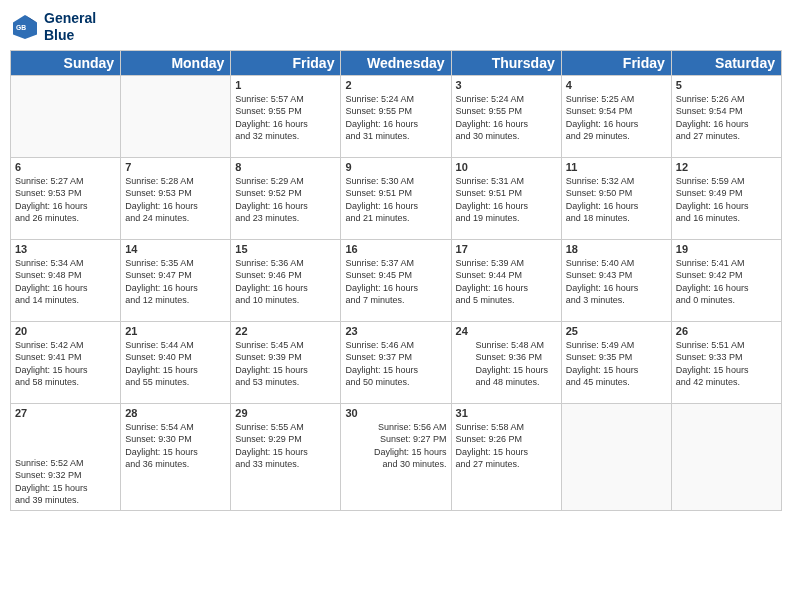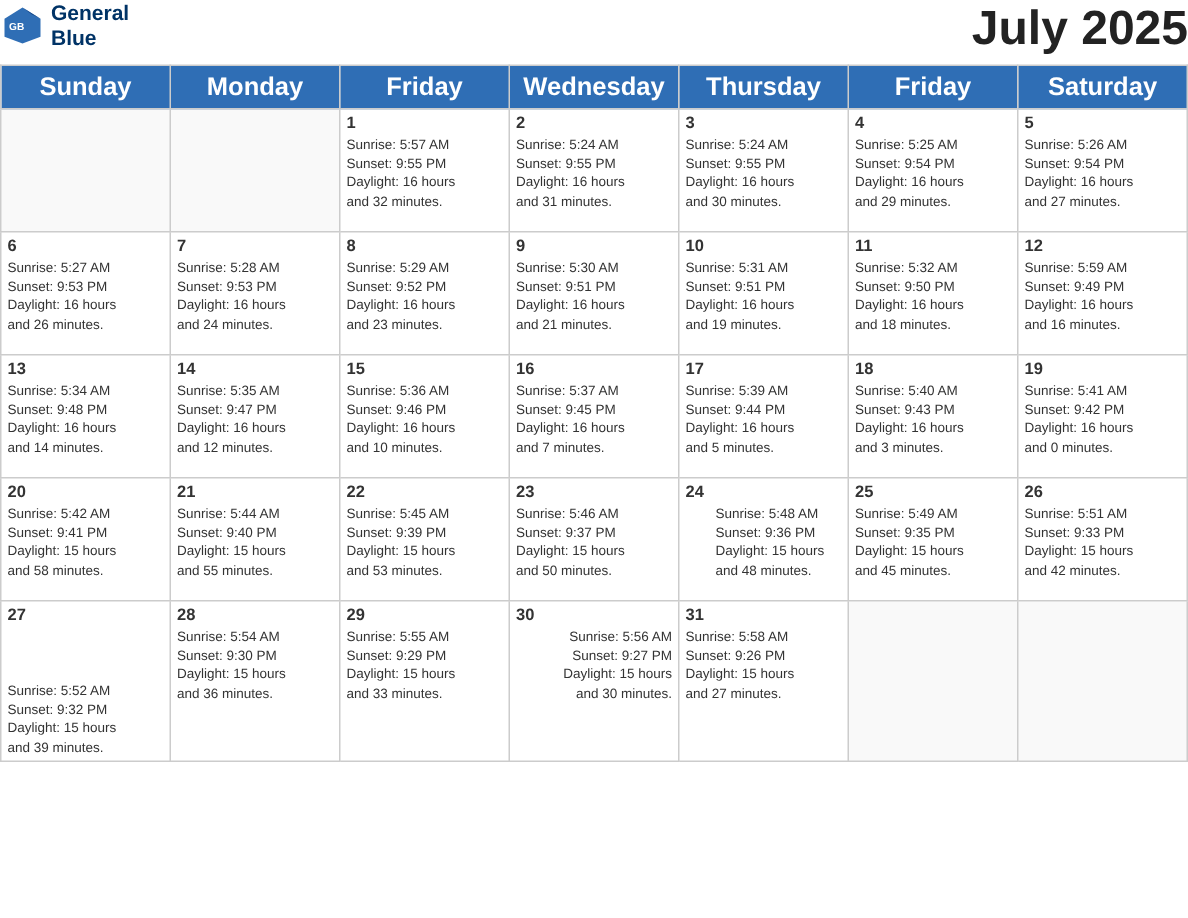--- a/index.html
+++ b/index.html
@@ -6,20 +6,21 @@
     body {
       font-family: Arial, sans-serif;
       background: #fff;
       width: 792px;
       height: 612px;
       overflow: hidden;
     }
     .page {
       width: 792px;
       height: 612px;
+      padding: 10px;
       background: #fff;
     }
     .header {
       display: flex;
       justify-content: space-between;
       align-items: flex-start;
       margin-bottom: 6px;
     }
     .logo {
       display: flex;
@@ -49,25 +50,25 @@
       color: #444;
     }
     .calendar {
       width: 100%;
       border-collapse: collapse;
       border: 1px solid #ccc;
     }
     .calendar th {
       background-color: #2f6eb5;
       color: #fff;
-      font-size: 17px;
+      font-size: 14px;
       font-weight: bold;
       padding: 4px 6px;
       border: 1px solid #ccc;
-      text-align: center;
+      text-align: right;
     }
     .calendar td {
       border: 1px solid #ccc;
       vertical-align: top;
       padding: 3px 4px;
       font-size: 9.5px;
       color: #333;
       background: #fff;
       width: calc(100%/7);
       height: 82px;
@@ -96,21 +97,20 @@
         <polygon points="20,4 36,14 36,30 20,36 4,30 4,14" fill="#2f6eb5"></polygon>
         <polygon points="20,4 36,14 28,10 20,4" fill="#1a4a8a"></polygon>
         <text x="8" y="24" font-size="9" fill="white" font-weight="bold">GB</text>
       </svg>
       <div class="logo-text">
         <div>General</div>
         <div>Blue</div>
       </div>
     </div>
     <div class="title-block">
-      <div class="month-title">July 2025</div>
     </div>
   </div>
 
   <table class="calendar">
     <thead>
       <tr>
       <th>Sunday</th>
           <th>Monday</th>
           <th>Friday</th>
           <th>Wednesday</th>

